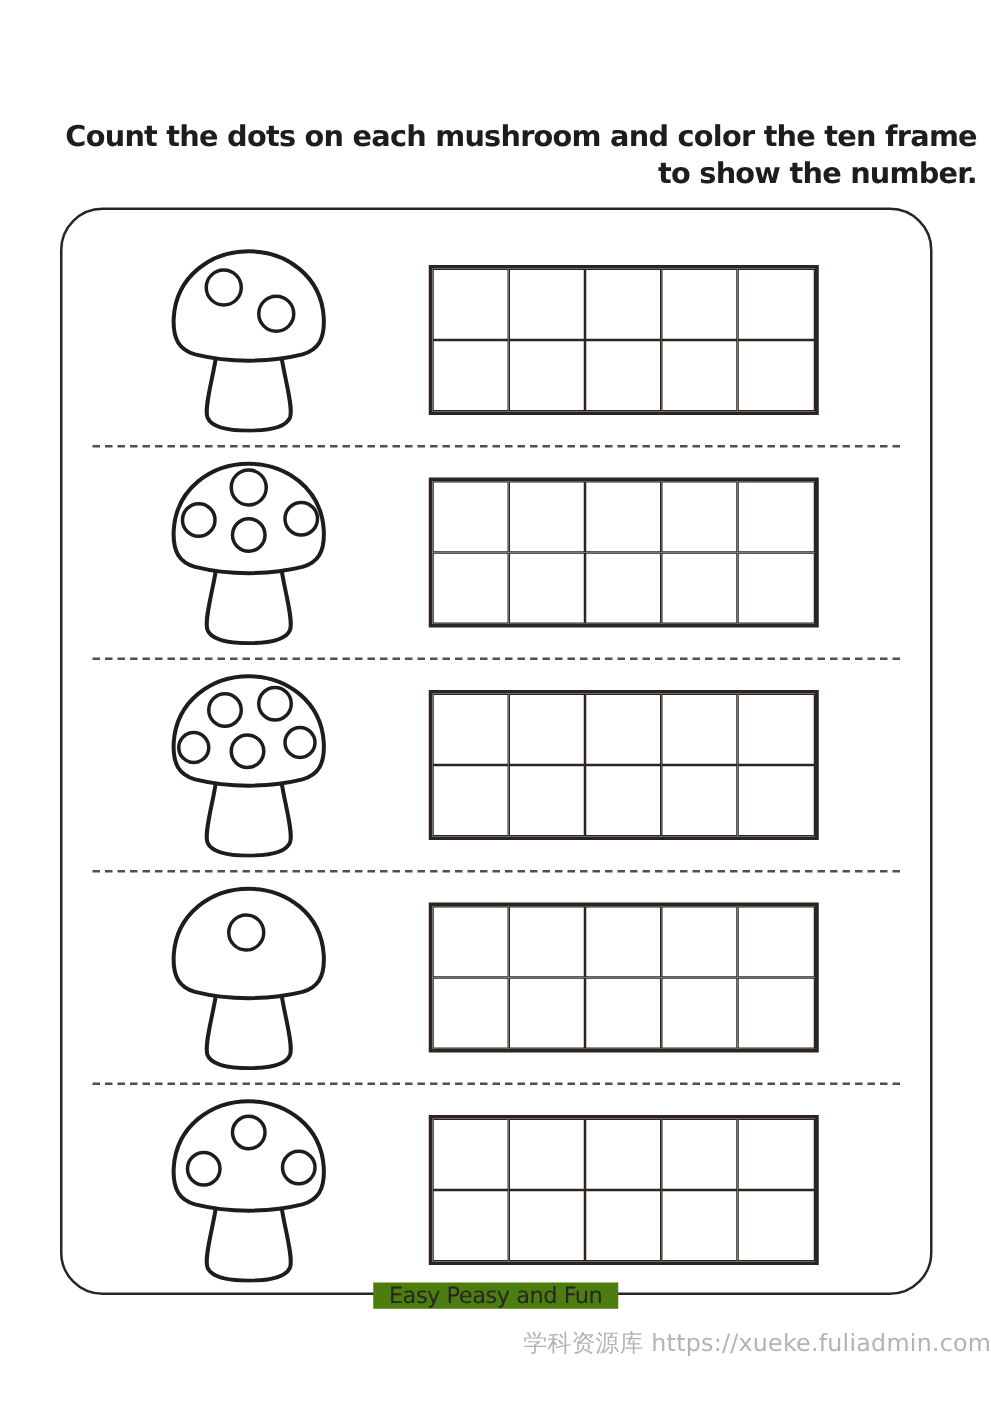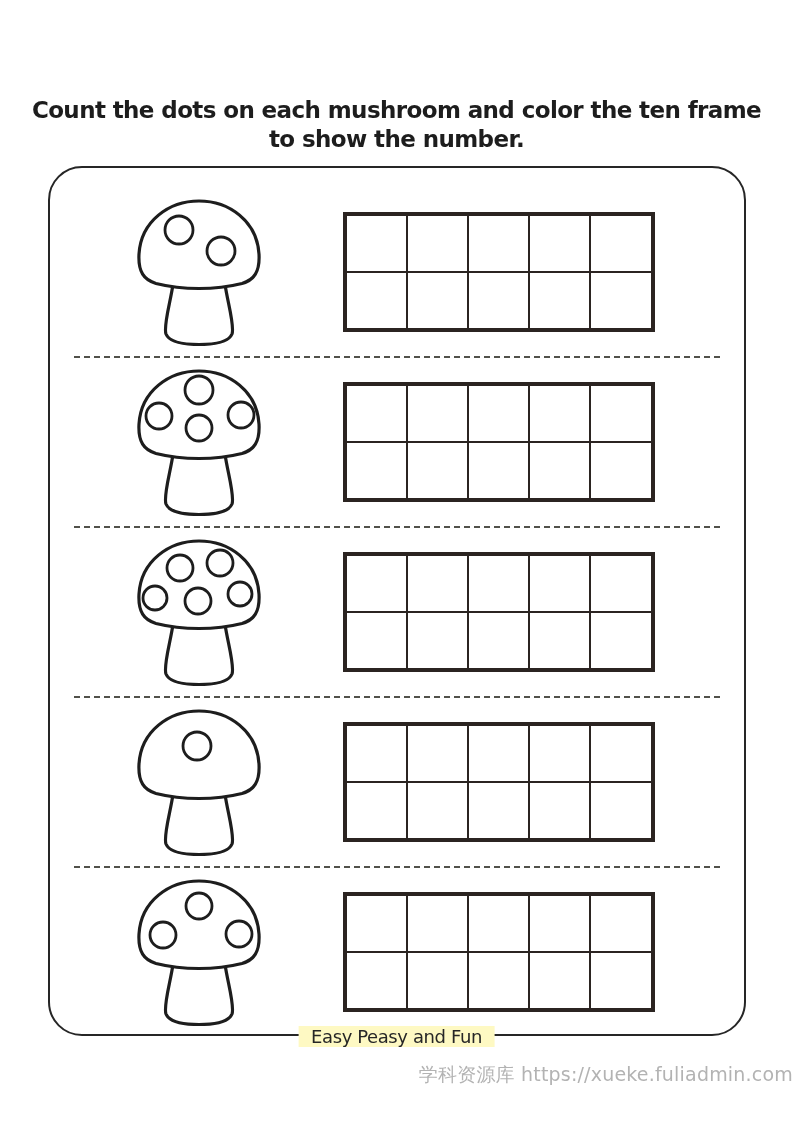--- a/index.html
+++ b/index.html
@@ -7,21 +7,21 @@
     --frame:#2b2421;
     --dash:#51514a;
     --wm:#b3b3b3;
   }
   *{margin:0;padding:0;box-sizing:border-box;}
   html,body{width:793px;height:1122px;background:#ffffff;overflow:hidden;
     font-family:"DejaVu Sans","Liberation Sans",sans-serif;}
   .title{
     margin:96px auto 0 auto;
     max-width:770px;
-    text-align:center;
+    text-align:right;
     font-size:23px;
     font-weight:bold;
     letter-spacing:-0.6px;
     line-height:1.28;
     color:var(--ink);
     white-space:pre-line;
   }
   .sheet{
     position:relative;
     width:698px;
@@ -68,21 +68,21 @@
   }
   .tf-cell{
     border:1.5px solid var(--frame);
     background:#ffffff;
   }
   .brand{
     position:absolute;
     bottom:-13px;
     left:50%;
     transform:translateX(-50%);
-    background:#fef9c3;
+    background:#4d7c0f;
     padding:0 13px;
     font-size:18px;
     letter-spacing:-0.4px;
     color:#262626;
     white-space:nowrap;
   }
   .watermark{
     margin-top:26px;
     text-align:right;
     font-size:19px;

